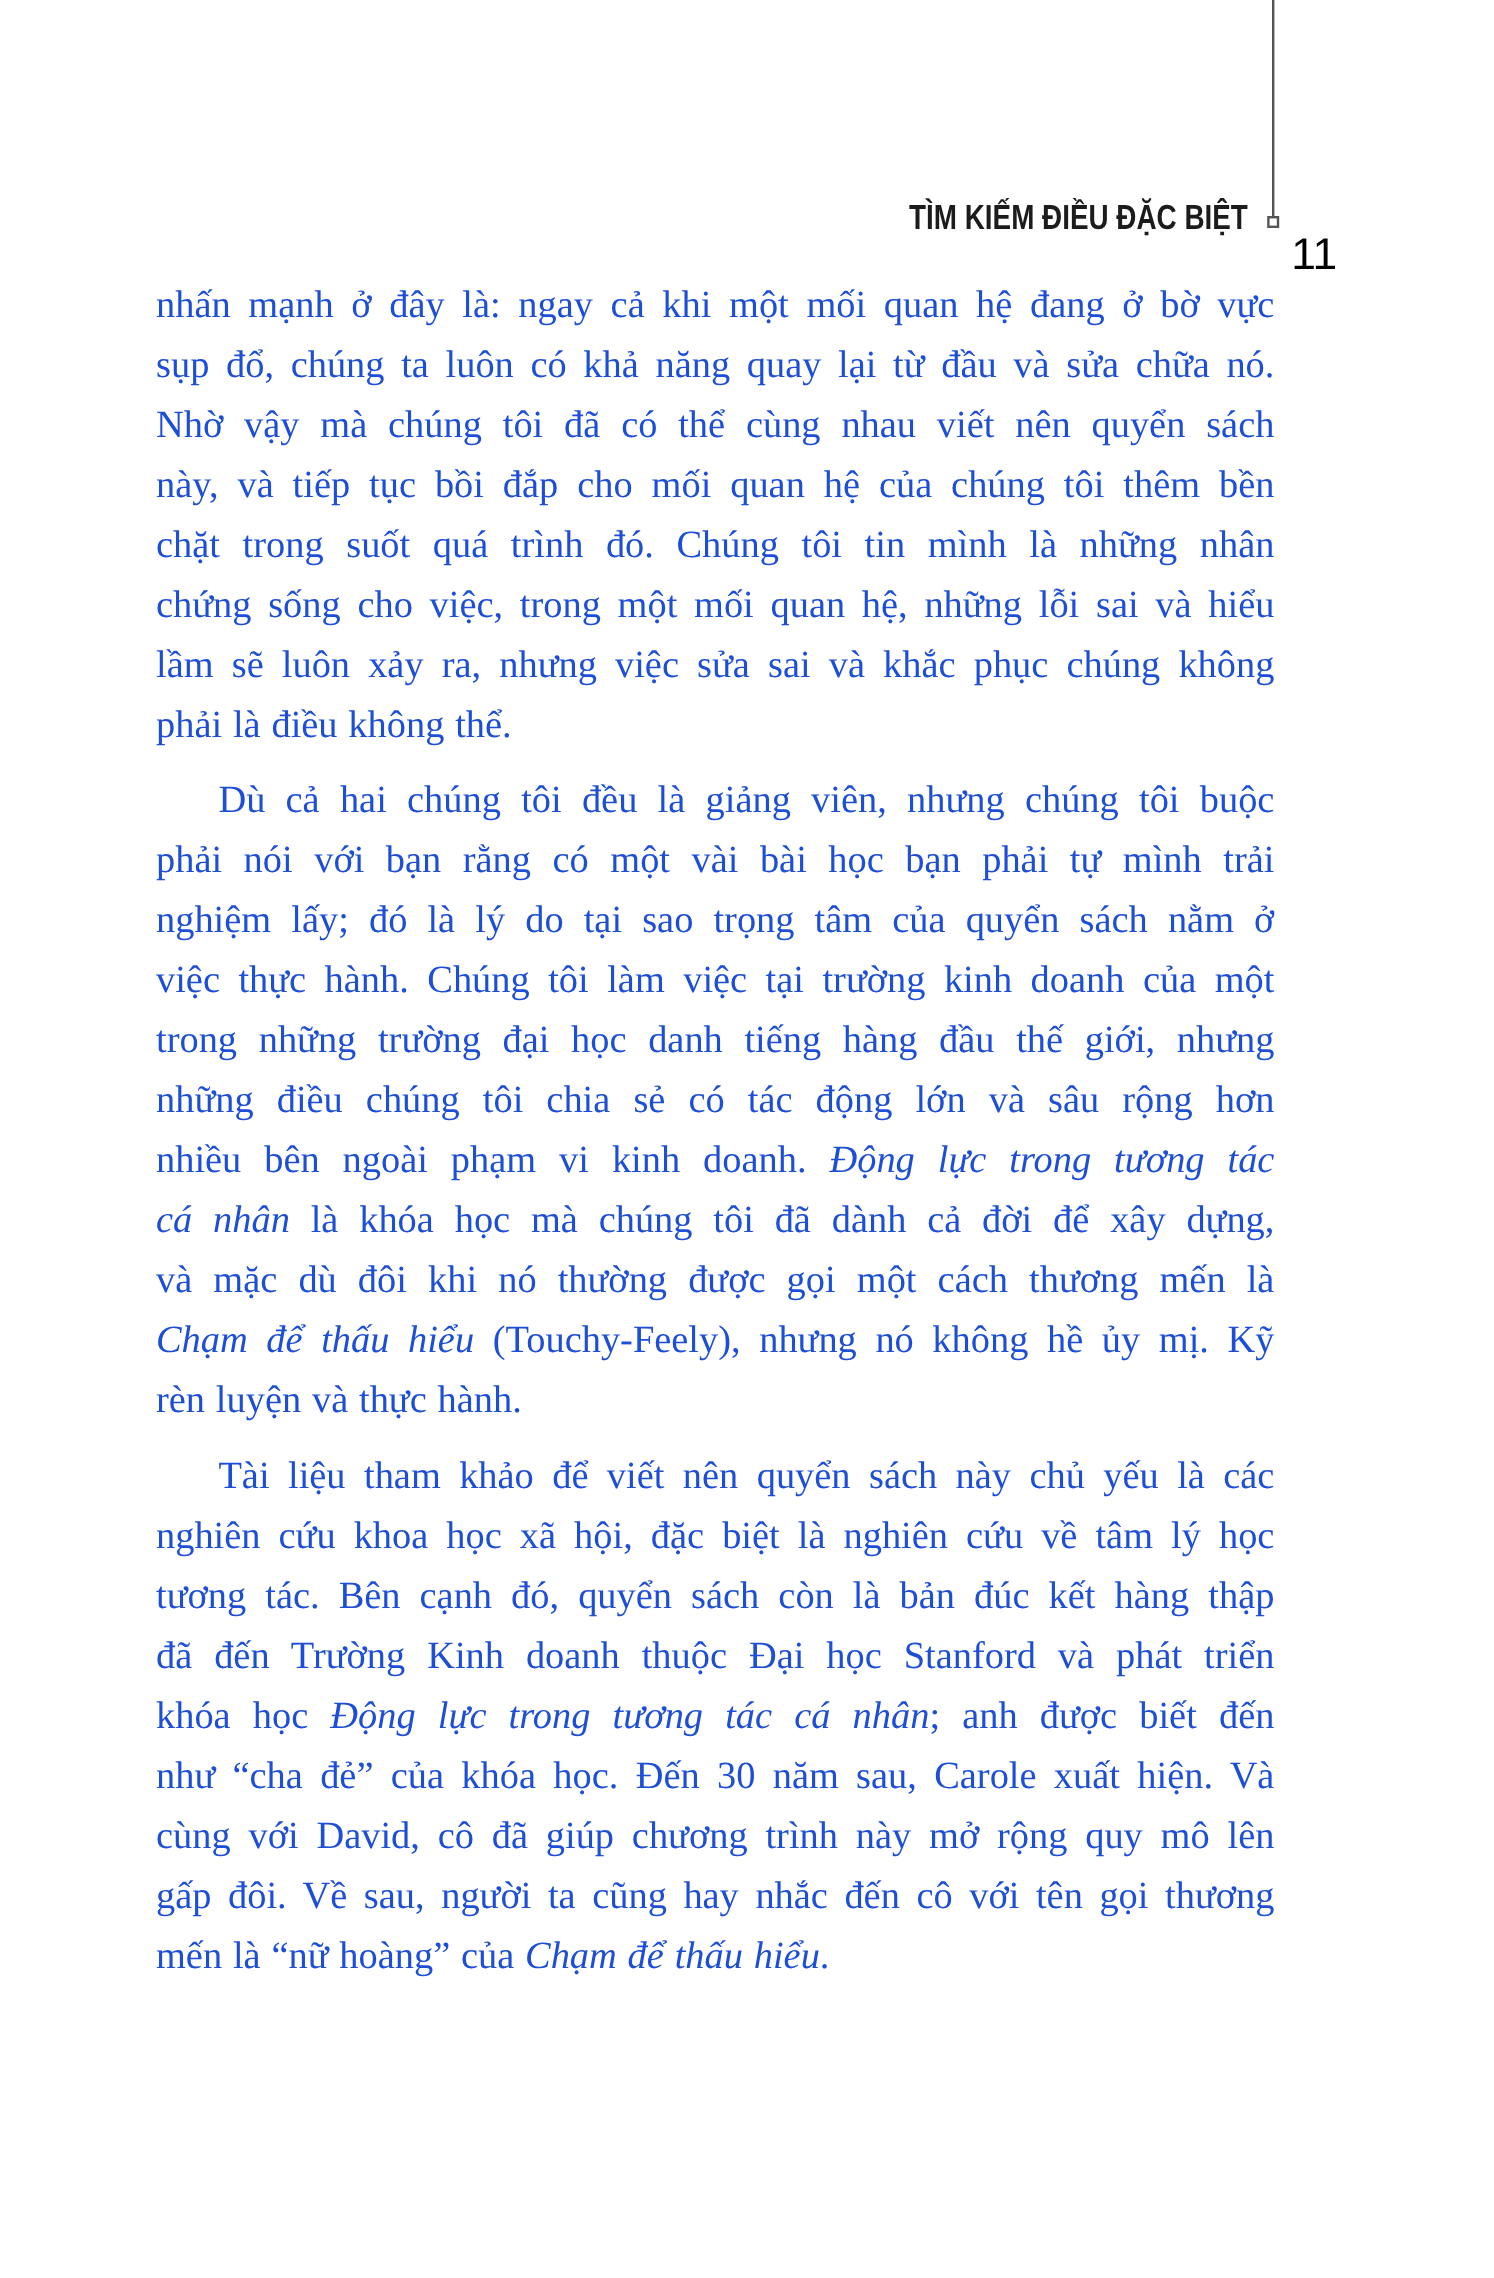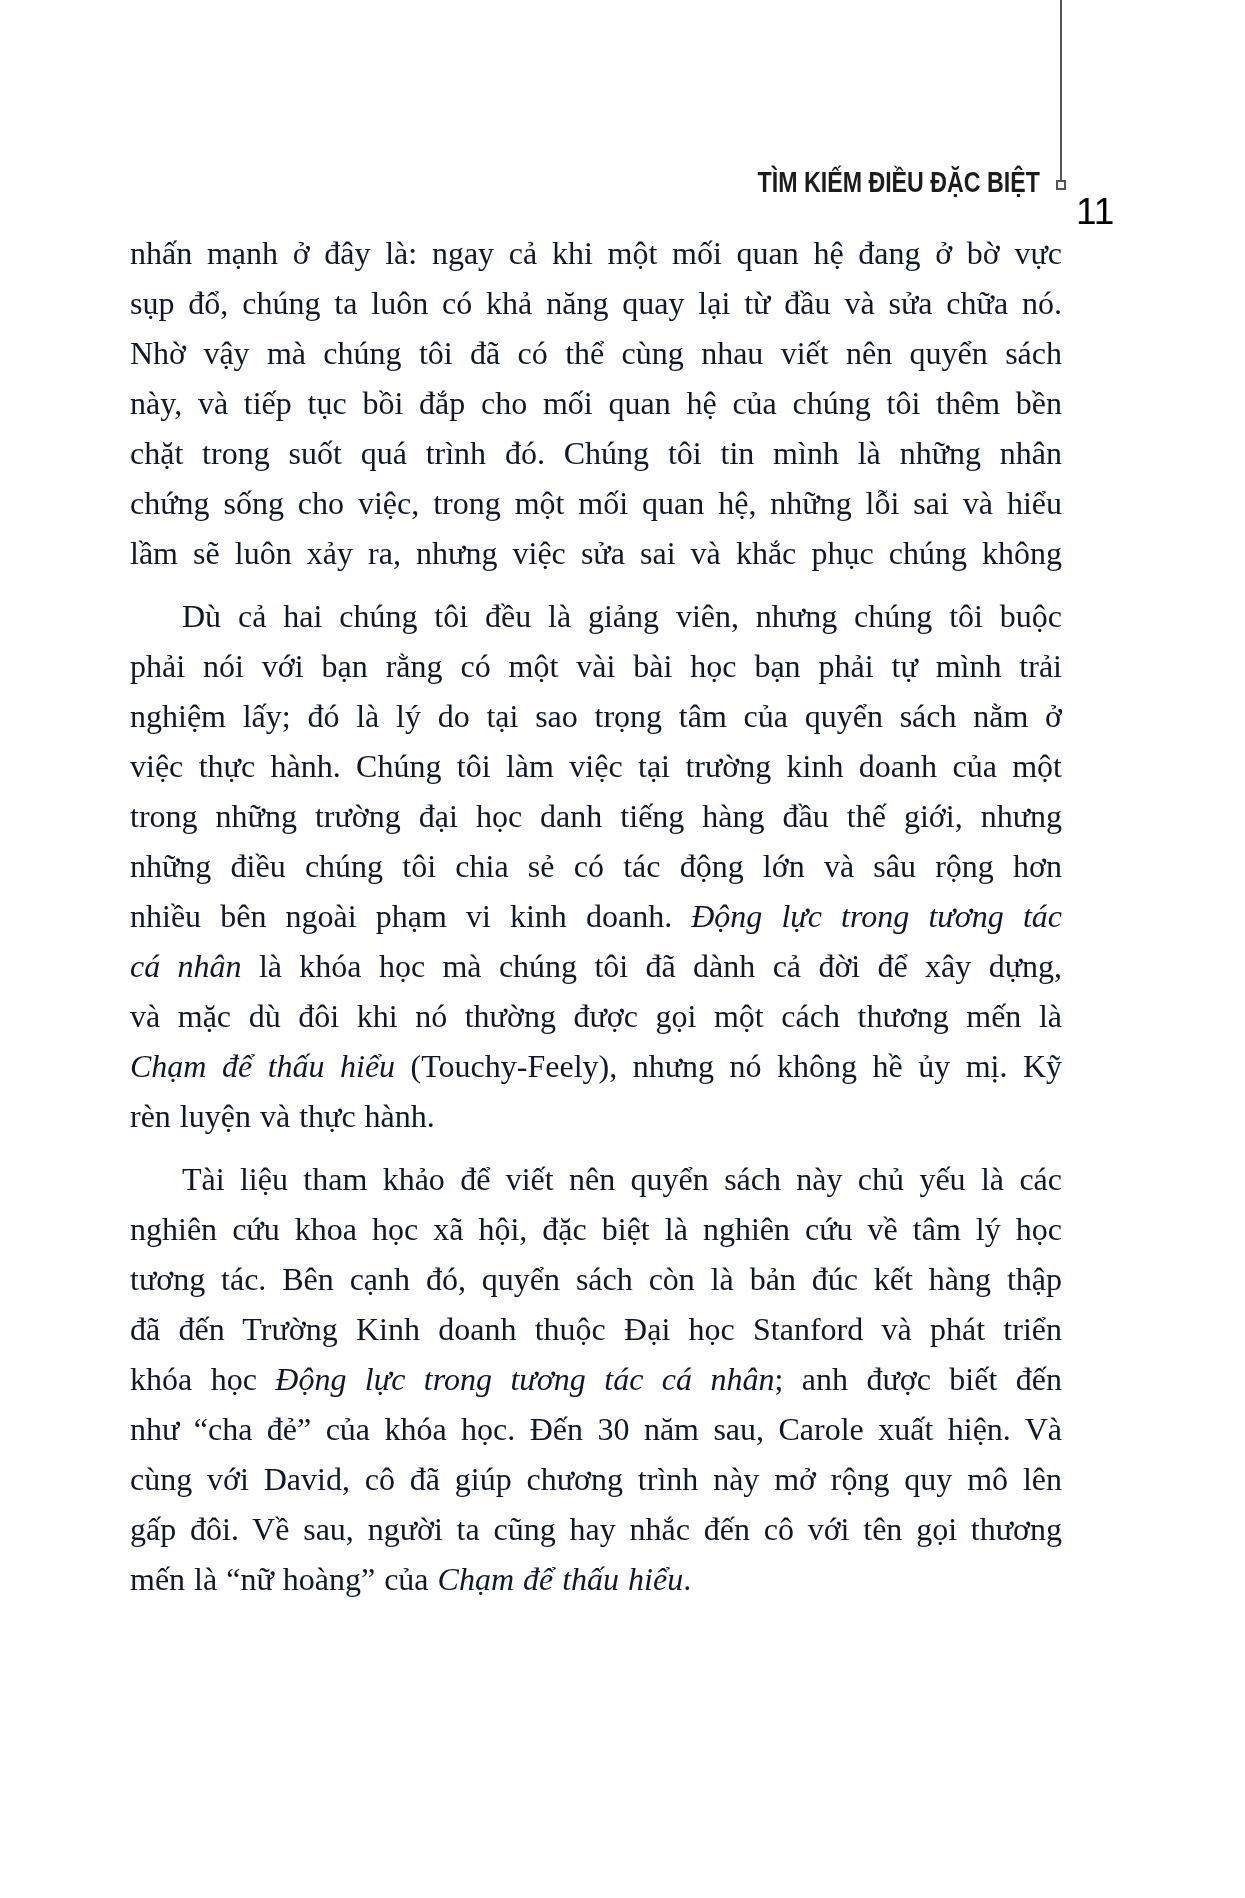--- a/index.html
+++ b/index.html
@@ -59,21 +59,21 @@
     margin-top: 33px;
   }
   
   .body-text {
     position: absolute;
     left: 130px;
     top: 228px;
     width: 932px;
     font-size: 32px;
     line-height: 50px;
-    color: #0f172a;
+    color: #1d4ed8;
   }
   .para { margin: 0; }
   .para + .para { margin-top: 13px; }
   .line {
     height: 50px;
     overflow: hidden;
     text-align: justify;
     text-align-last: justify;
     word-spacing: 1px;
   }
@@ -92,20 +92,21 @@
 
   <div class="body-text">
       <div class="para">
         <div class="line"><span>nhấn mạnh ở đây là: ngay cả khi một mối quan hệ đang ở bờ vực</span></div>
         <div class="line"><span>sụp đổ, chúng ta luôn có khả năng quay lại từ đầu và sửa chữa nó.</span></div>
         <div class="line"><span>Nhờ vậy mà chúng tôi đã có thể cùng nhau viết nên quyển sách</span></div>
         <div class="line"><span>này, và tiếp tục bồi đắp cho mối quan hệ của chúng tôi thêm bền</span></div>
         <div class="line"><span>chặt trong suốt quá trình đó. Chúng tôi tin mình là những nhân</span></div>
         <div class="line"><span>chứng sống cho việc, trong một mối quan hệ, những lỗi sai và hiểu</span></div>
         <div class="line"><span>lầm sẽ luôn xảy ra, nhưng việc sửa sai và khắc phục chúng không</span></div>
+        <div class="line line-last"><span>phải là điều không thể.</span></div>
       </div>
       <div class="para">
         <div class="line line-indent"><span>Dù cả hai chúng tôi đều là giảng viên, nhưng chúng tôi buộc</span></div>
         <div class="line"><span>phải nói với bạn rằng có một vài bài học bạn phải tự mình trải</span></div>
         <div class="line"><span>nghiệm lấy; đó là lý do tại sao trọng tâm của quyển sách nằm ở</span></div>
         <div class="line"><span>việc thực hành. Chúng tôi làm việc tại trường kinh doanh của một</span></div>
         <div class="line"><span>trong những trường đại học danh tiếng hàng đầu thế giới, nhưng</span></div>
         <div class="line"><span>những điều chúng tôi chia sẻ có tác động lớn và sâu rộng hơn</span></div>
         <div class="line"><span>nhiều bên ngoài phạm vi kinh doanh. </span><i>Động lực trong tương tác</i></div>
         <div class="line"><i>cá nhân</i><span> là khóa học mà chúng tôi đã dành cả đời để xây dựng,</span></div>

